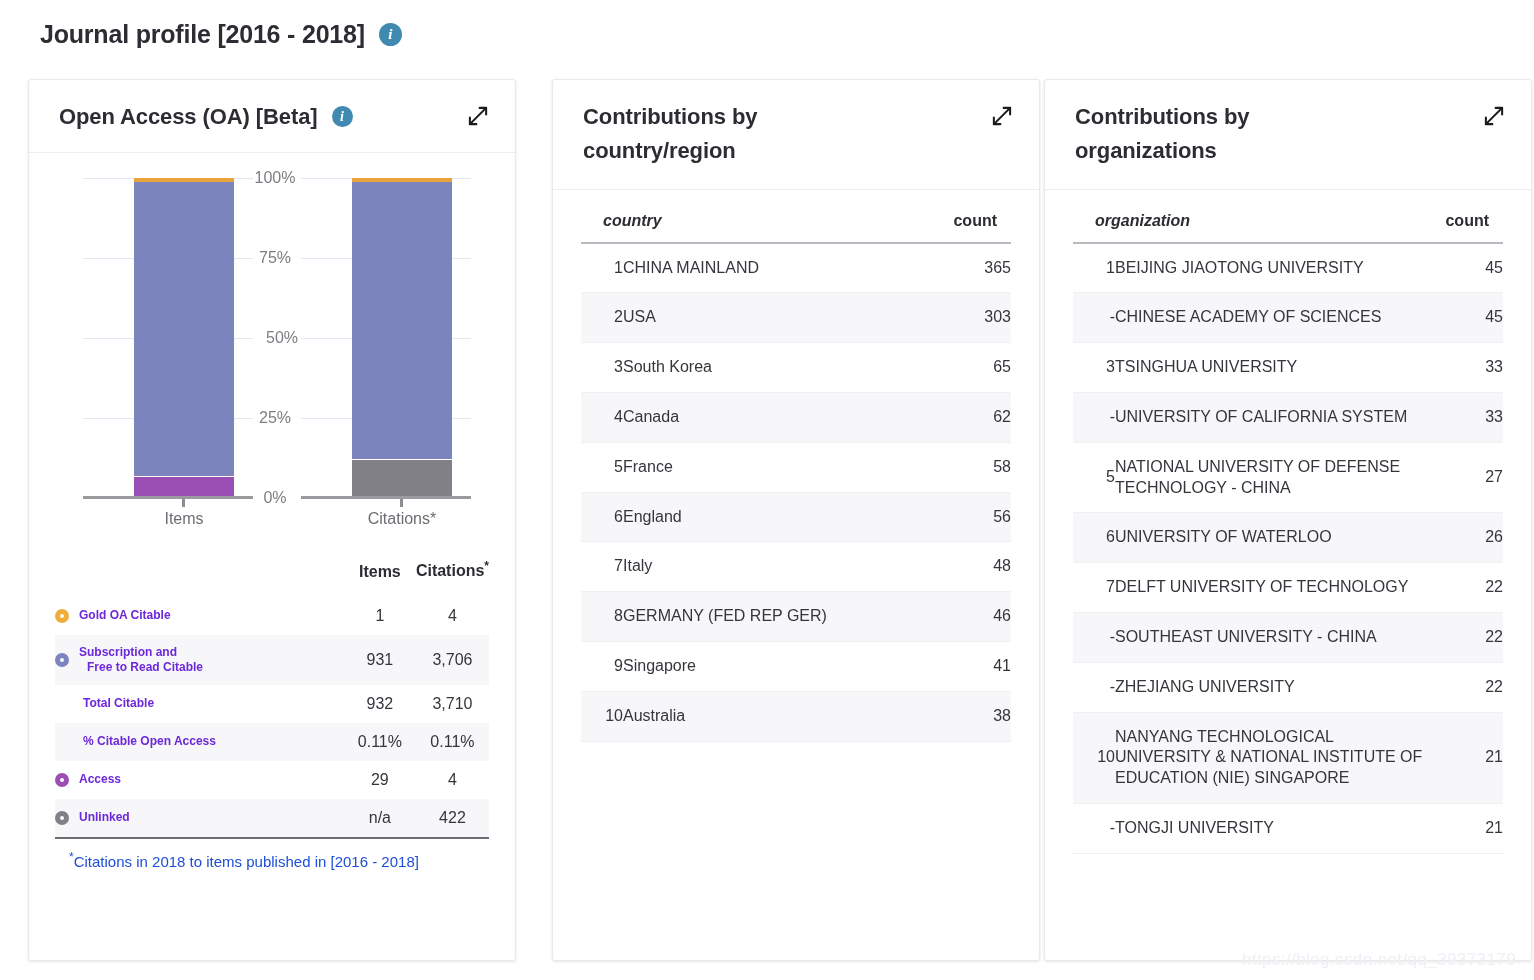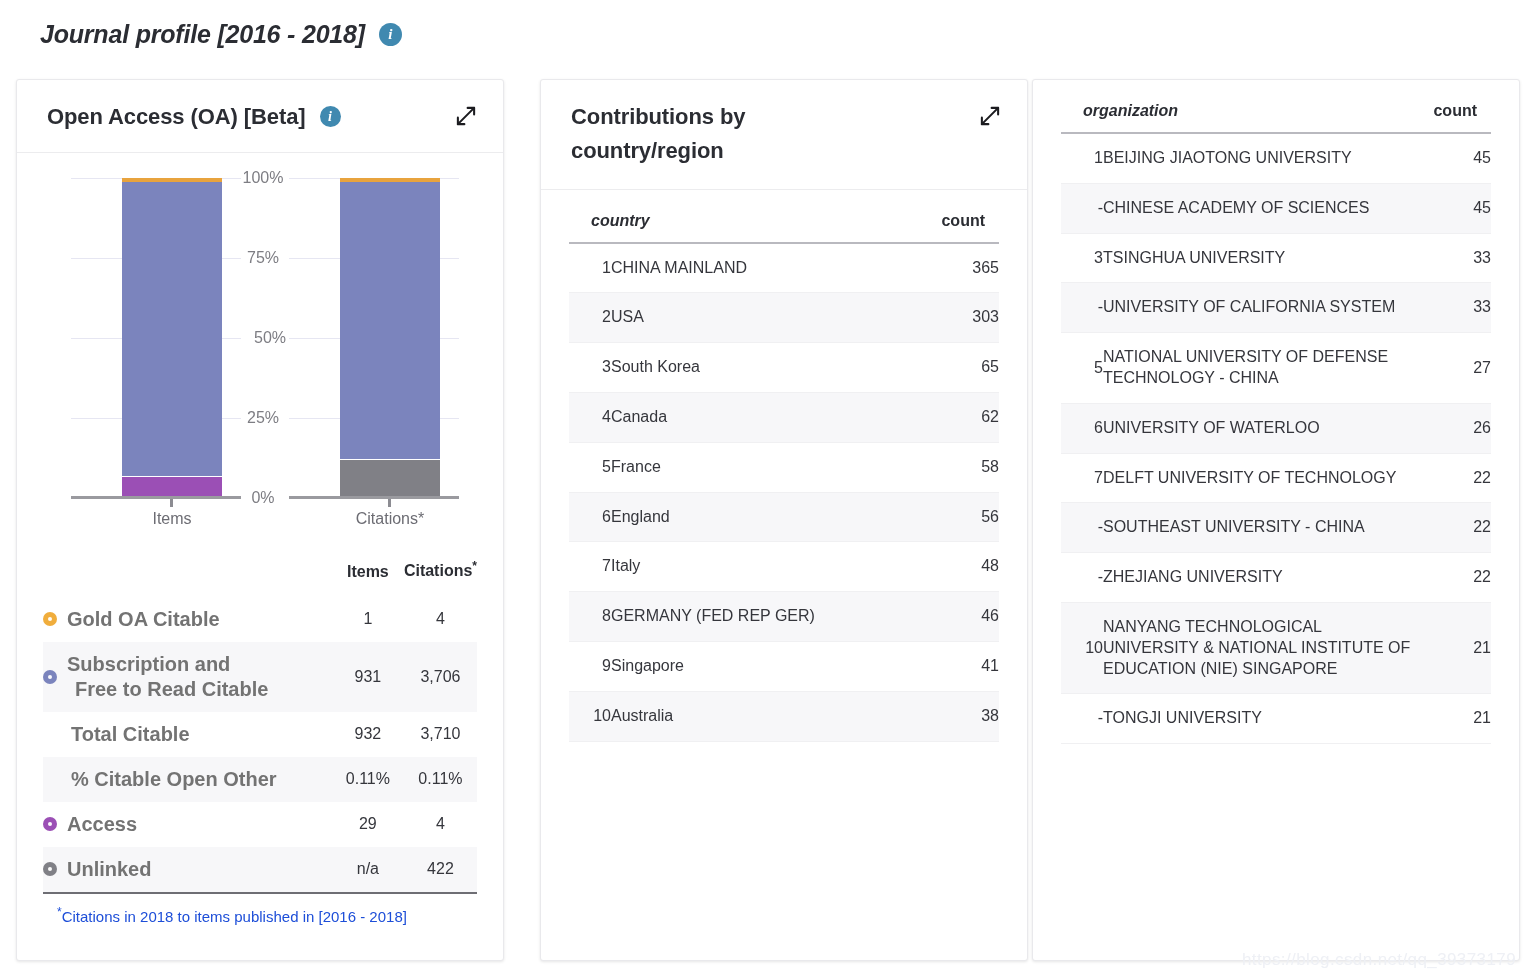--- a/index.html
+++ b/index.html
@@ -24,21 +24,20 @@
     display: flex;
     align-items: center;
     gap: 14px;
   }
   .page-title {
     font-size: 25px;
     font-weight: bold;
     color: #2b2d33;
     letter-spacing: -0.2px;
     white-space: nowrap;
-    font-style: italic;
   }
   .info-badge {
     width: 23px; height: 23px;
     border-radius: 50%;
     background: #4089b0;
     color: #ffffff;
     font-size: 15px;
     font-weight: bold;
     font-style: italic;
     font-family: "Liberation Serif", serif;
@@ -48,20 +47,21 @@
   }
   .info-badge.small { width: 21px; height: 21px; font-size: 14px; }
 
   
   .card {
     position: absolute;
     background: #ffffff;
     border: 1px solid #e9e9ec;
     border-radius: 3px;
     box-shadow: 0 1px 3px rgba(0,0,0,0.10);
+    margin-left: 12px;
   }
   #card-oa     { left: 16px;   top: 79px;  width: 488px; height: 882px; }
   #card-ctry   { left: 540px;  top: 79px;  width: 488px; height: 882px; }
   #card-org    { left: 1032px; top: 79px;  width: 488px; height: 882px; }
 
   .card-head {
     padding: 20px 24px 18px 30px;
     border-bottom: 1px solid #ececee;
     display: flex;
     align-items: flex-start;
@@ -140,22 +140,22 @@
     color: #2b2d33;
     vertical-align: middle;
   }
   .oa-table td.num { text-align: center; font-size: 16px; color: #35363c; width: 72px; }
   .oa-table tr.alt td { background: #f7f7f9; }
   .oa-row-label {
     display: flex;
     align-items: center;
     gap: 10px;
     font-weight: bold;
-    color: #737373;
-    font-size: 20px;
+    color: #6d28d9;
+    font-size: 12px;
     line-height: 1.25;
   }
   .oa-row-label.indent { padding-left: 28px; }
   .dot {
     width: 14px; height: 14px;
     border-radius: 50%;
     flex: none;
     display: flex; align-items: center; justify-content: center;
   }
   .dot::after {
@@ -315,21 +315,21 @@
             <div class="oa-row-label indent">
                 <span>Total Citable</span>
               </div>
           </td>
           <td class="num">932</td>
           <td class="num">3,710</td>
         </tr>
         <tr class="alt">
           <td>
             <div class="oa-row-label indent">
-                <span>% Citable Open Other</span>
+                <span>% Citable Open Access</span>
               </div>
           </td>
           <td class="num">0.11%</td>
           <td class="num">0.11%</td>
         </tr>
         <tr>
           <td>
             <div class="oa-row-label">
               <span class="dot" style="background:#9b4fb5"></span>
               <span>Access</span>
@@ -425,20 +425,32 @@
               <td class="c-rank">10</td>
               <td class="c-name">Australia</td>
               <td class="c-count">38</td>
             </tr>
           </tbody>
       </table>
     </div>
   </div>
 
   <div class="card" id="card-org">
+    <div class="card-head" style="padding-bottom:20px;">
+      <div class="card-title" style="max-width:290px;">Contributions by organizations</div>
+      <div class="head-right">
+        <svg class="expand-icon" viewBox="0 0 24 24">
+          <g stroke="#1b1b1f" stroke-width="1.9" stroke-linecap="round" stroke-linejoin="round" fill="none">
+            <line x1="4.5" y1="19.5" x2="19.5" y2="4.5"></line>
+            <polyline points="4.5,13.5 4.5,19.5 10.5,19.5"></polyline>
+            <polyline points="13.5,4.5 19.5,4.5 19.5,10.5"></polyline>
+          </g>
+        </svg>
+      </div>
+    </div>
     <div class="rank-wrap">
       <table class="rank-table">
         <thead>
           <tr>
             <th class="h-name" colspan="2">organization</th>
             <th class="h-count">count</th>
           </tr>
         </thead>
         <tbody id="org-rows">
             <tr>

